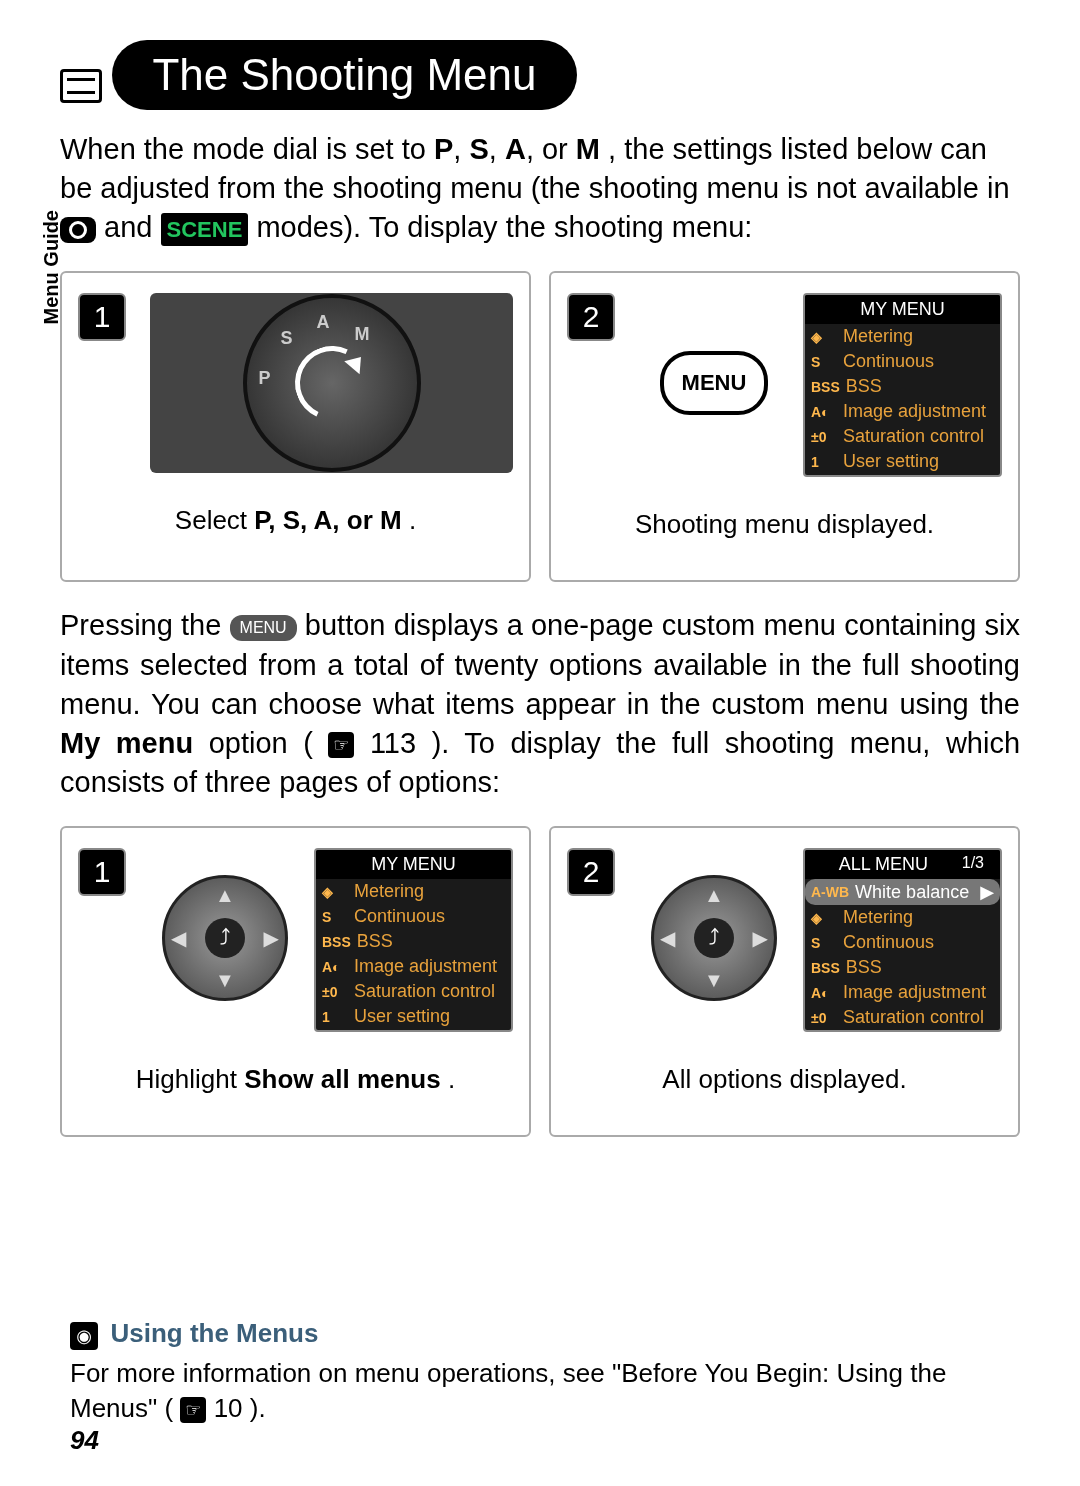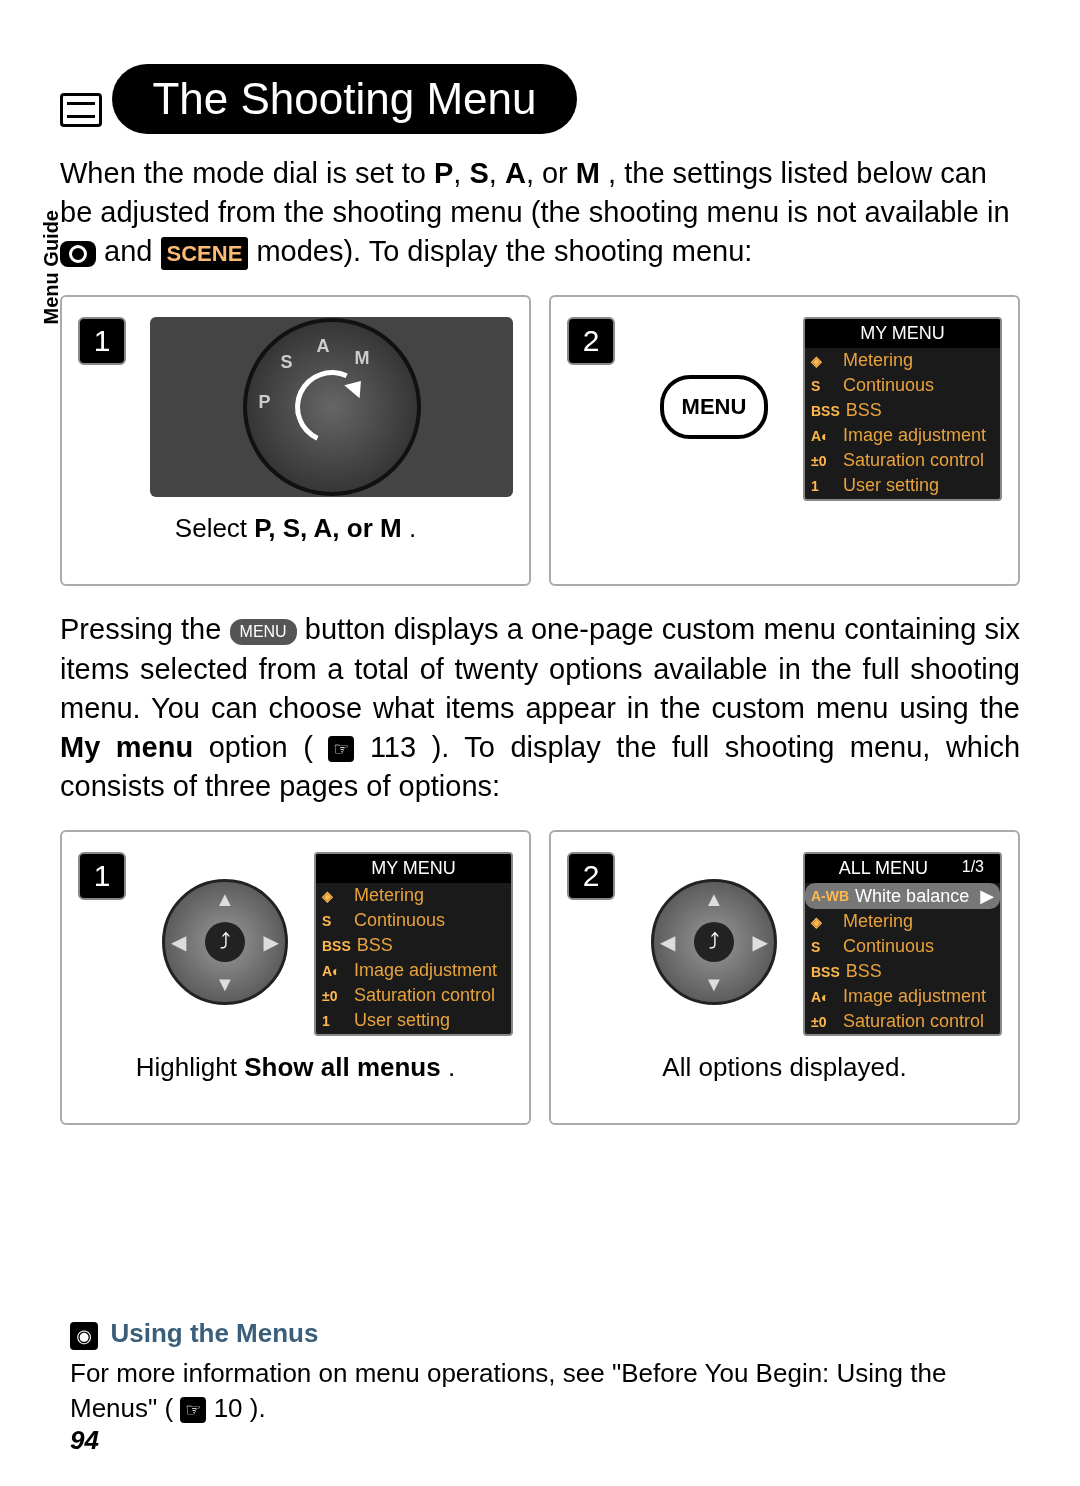--- a/index.html
+++ b/index.html
@@ -1,34 +1,34 @@
 <!DOCTYPE html>
 <html><head>
 <meta charset="utf-8">
 <style>
 html,body{margin:0;padding:0;background:#fff;font-family:Arial,Helvetica,sans-serif;color:#000}
-.page{width:1080px;height:1486px;position:relative;box-sizing:border-box;padding:64px 60px 40px 60px}
+.page{width:1080px;height:1486px;position:relative;box-sizing:border-box;padding:40px 60px 40px 60px}
 .title-bar{display:inline-block;background:#000;color:#fff;border-radius:40px;padding:10px 40px;font-size:44px;font-weight:normal}
 .sidebar{position:absolute;left:40px;top:210px;writing-mode:vertical-rl;transform:rotate(180deg);font-size:20px;font-weight:bold}
 .menu-icon-small{display:inline-block;width:36px;height:28px;border:3px solid #000;border-radius:4px;vertical-align:middle;margin-right:6px;position:relative}
 .menu-icon-small::before,.menu-icon-small::after{content:"";position:absolute;left:4px;right:4px;height:3px;background:#000}
 .menu-icon-small::before{top:6px}
 .menu-icon-small::after{bottom:6px}
 .body-text{font-size:29px;line-height:1.35;margin-top:20px}
 .body-text b{font-weight:bold}
-.scene-tag{display:inline-block;background:#000;color:#fdba74;padding:2px 6px;font-size:22px;font-weight:bold;border-radius:3px;vertical-align:middle}
+.scene-tag{display:inline-block;background:#000;color:#22c55e;padding:2px 6px;font-size:22px;font-weight:bold;border-radius:3px;vertical-align:middle}
 .cam-icon{display:inline-block;background:#000;border-radius:8px;width:36px;height:26px;vertical-align:middle;position:relative}
 .cam-icon::after{content:"";position:absolute;width:12px;height:12px;border:3px solid #fff;border-radius:50%;left:9px;top:4px}
 .menu-btn-icon{display:inline-block;background:#555;color:#fff;border-radius:12px;padding:2px 10px;font-size:16px;vertical-align:middle}
 .ref-icon{display:inline-block;background:#000;color:#fff;width:26px;height:26px;border-radius:4px;text-align:center;font-size:18px;line-height:26px;vertical-align:middle}
 .steps-row{display:flex;gap:18px;margin:24px 0}
 .step-box{flex:1;border:2px solid #aaa;border-radius:6px;padding:20px 16px 40px 16px;position:relative}
 .step-num{display:inline-block;width:44px;height:44px;background:#000;color:#fff;border:2px solid #888;border-radius:6px;text-align:center;font-size:30px;line-height:44px;vertical-align:top;margin-right:10px}
 .step-content{display:flex;align-items:flex-start;gap:14px}
-.step-caption{text-align:center;font-size:26px;margin-top:16px}
+.step-caption{text-align:center;font-size:26px;margin-top:32px}
 .device-img{flex:1;height:180px;background:#444;border-radius:6px;position:relative;overflow:hidden}
 .mode-dial{width:170px;height:170px;border-radius:50%;background:radial-gradient(circle at 50% 50%,#666,#222);border:4px solid #111;position:absolute;left:50%;top:50%;transform:translate(-50%,-50%)}
 .mode-dial .label{position:absolute;color:#ccc;font-size:18px;font-weight:bold}
 .mode-dial .p{left:12px;top:70px}
 .mode-dial .s{left:34px;top:30px}
 .mode-dial .a{left:70px;top:14px}
 .mode-dial .m{left:108px;top:26px}
 .menu-button-img{flex:0 0 150px;height:180px;display:flex;align-items:center;justify-content:center}
 .menu-btn{width:100px;height:56px;border:4px solid #000;border-radius:30px;display:flex;align-items:center;justify-content:center;font-size:22px;font-weight:bold;background:#fff}
 .screen{flex:1;height:180px;background:#1a1a1a;border:2px solid #888;border-radius:4px;font-size:18px;color:#ddd;overflow:hidden}
@@ -126,20 +126,21 @@
             <div class="screen-row">
               <span class="icn">±0</span>
               <span class="txt" style="">Saturation control</span>
             </div>
             <div class="screen-row">
               <span class="icn">1</span>
               <span class="txt" style="">User setting</span>
             </div>
           </div>
       </div>
+      <div class="step-caption">Shooting menu displayed.</div>
     </div>
   </div>
 
   
   <div class="body-text" style="text-align:justify">
     <span>Pressing the </span>
     <span class="menu-btn-icon">MENU</span>
     <span> button displays a one-page custom menu containing six items selected from a total of twenty options available in the full shooting menu.  You can choose what items appear in the custom menu using the </span>
     <b>My menu</b>
     <span> option (</span>

